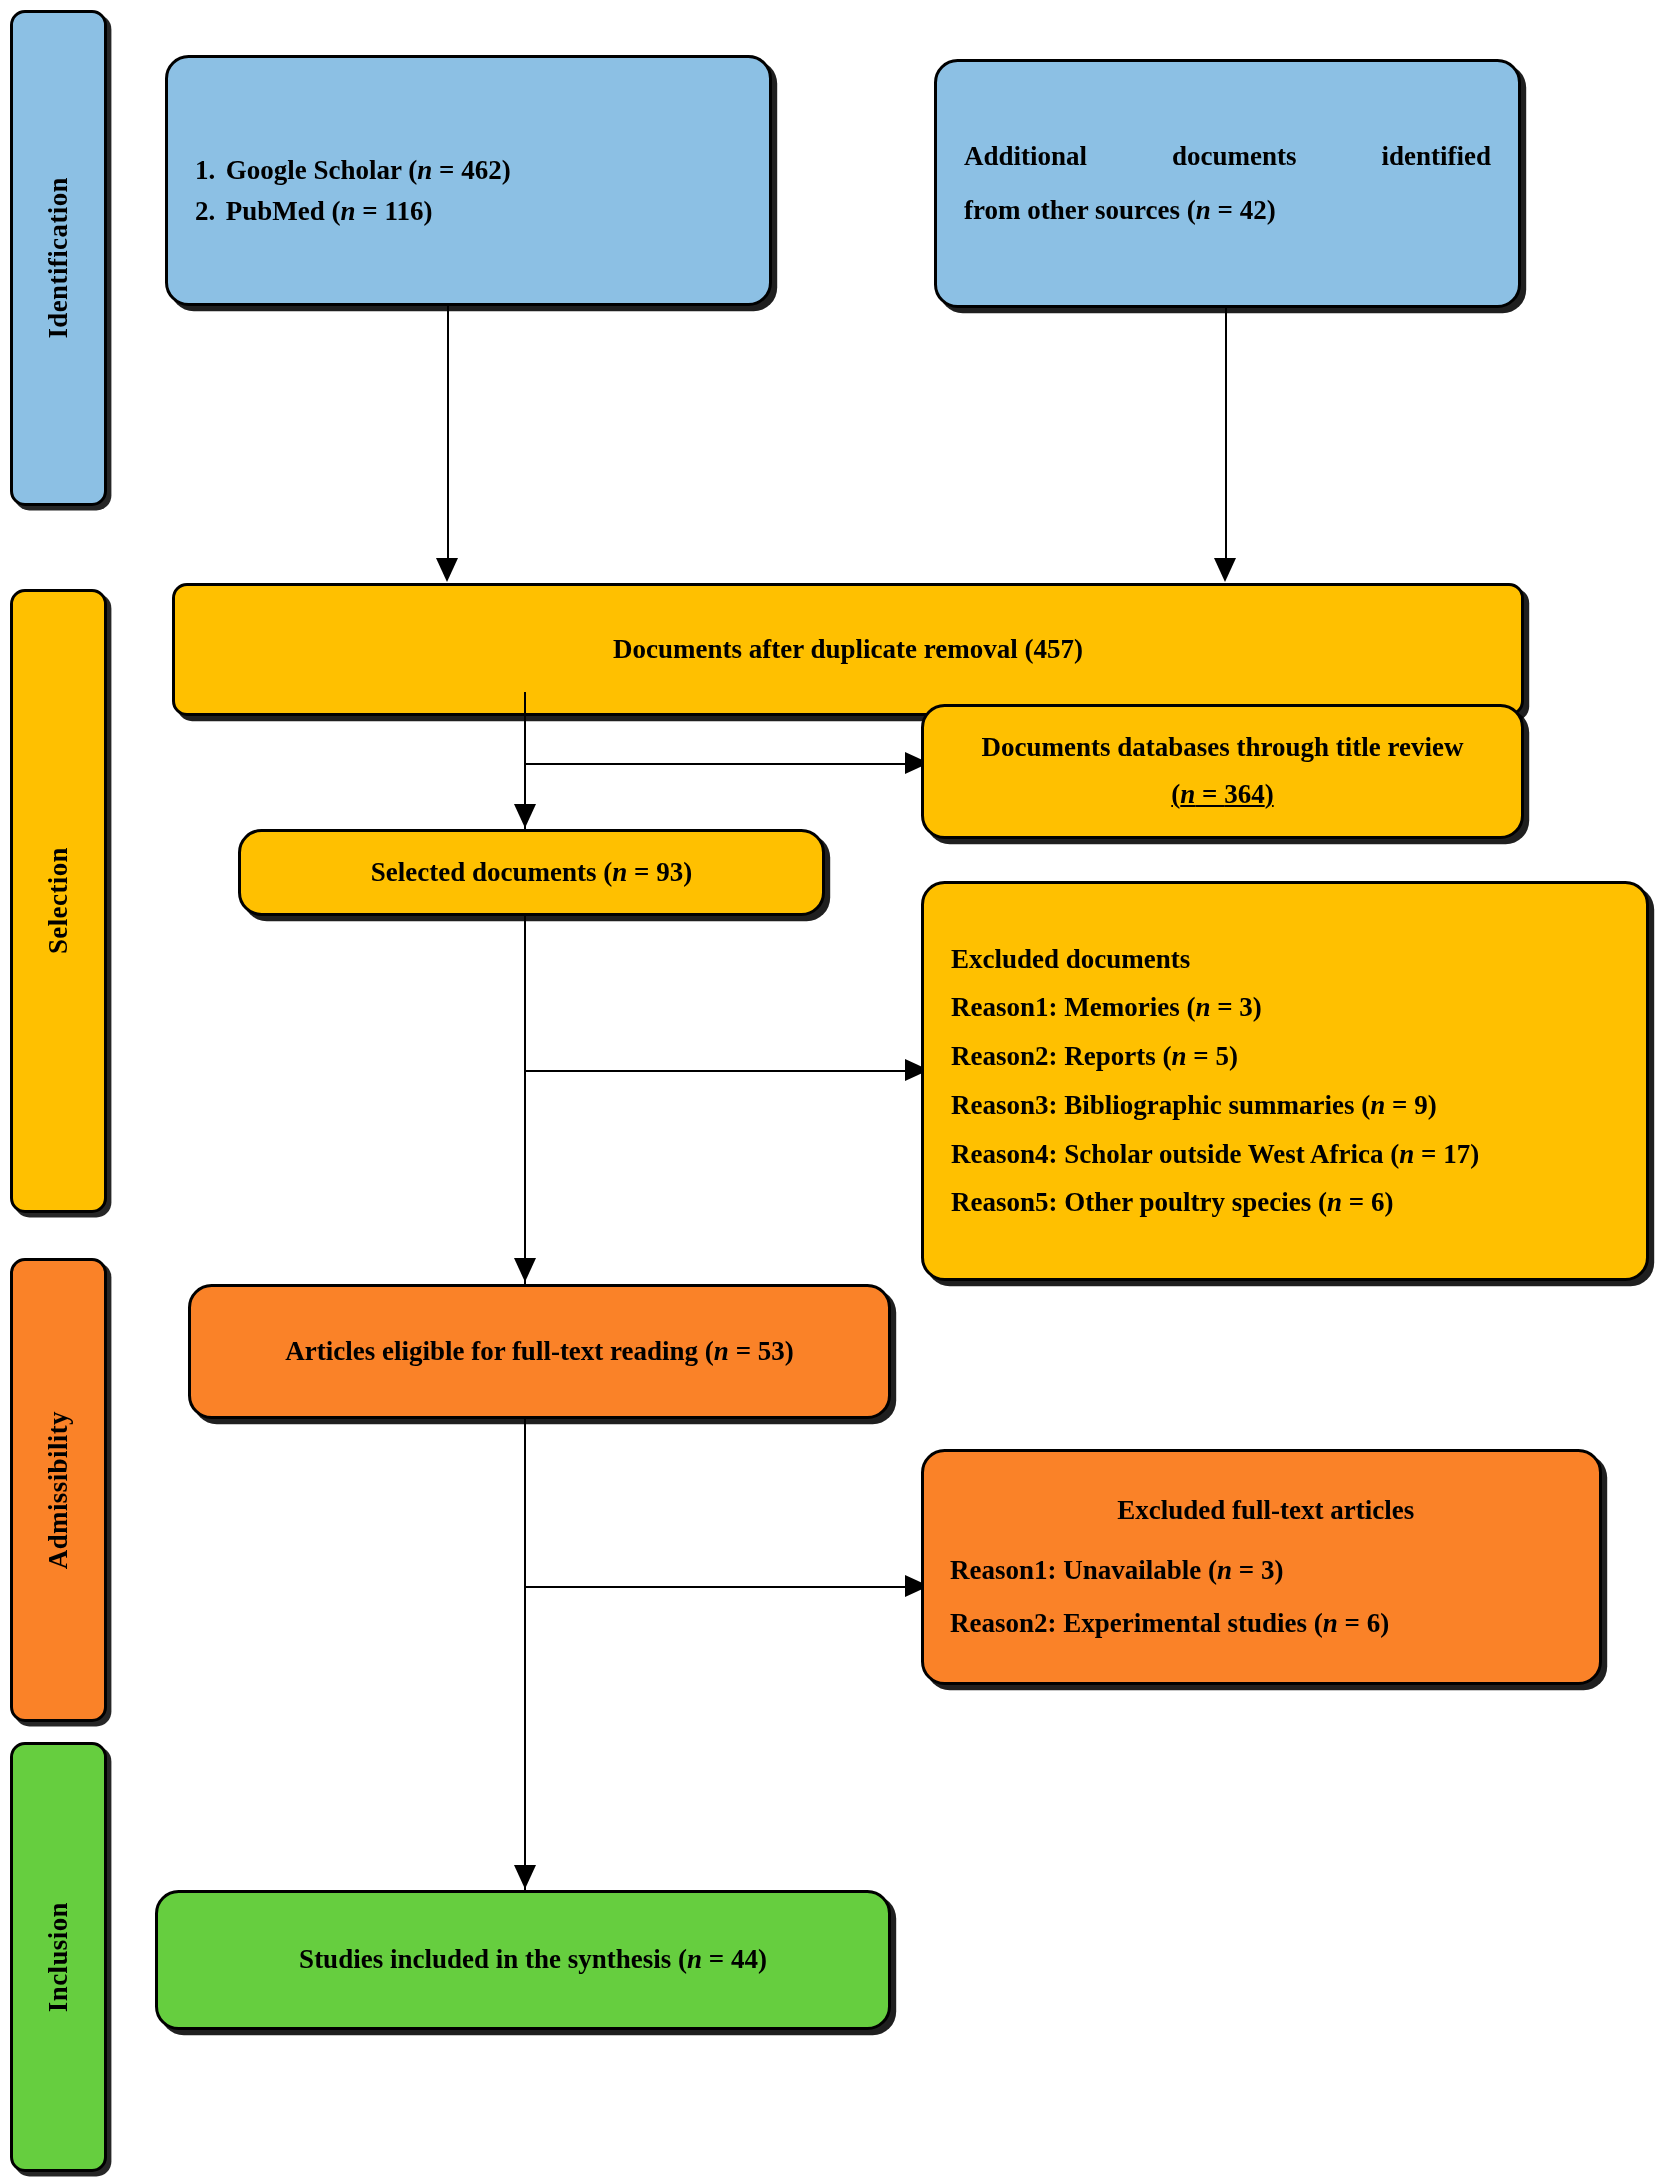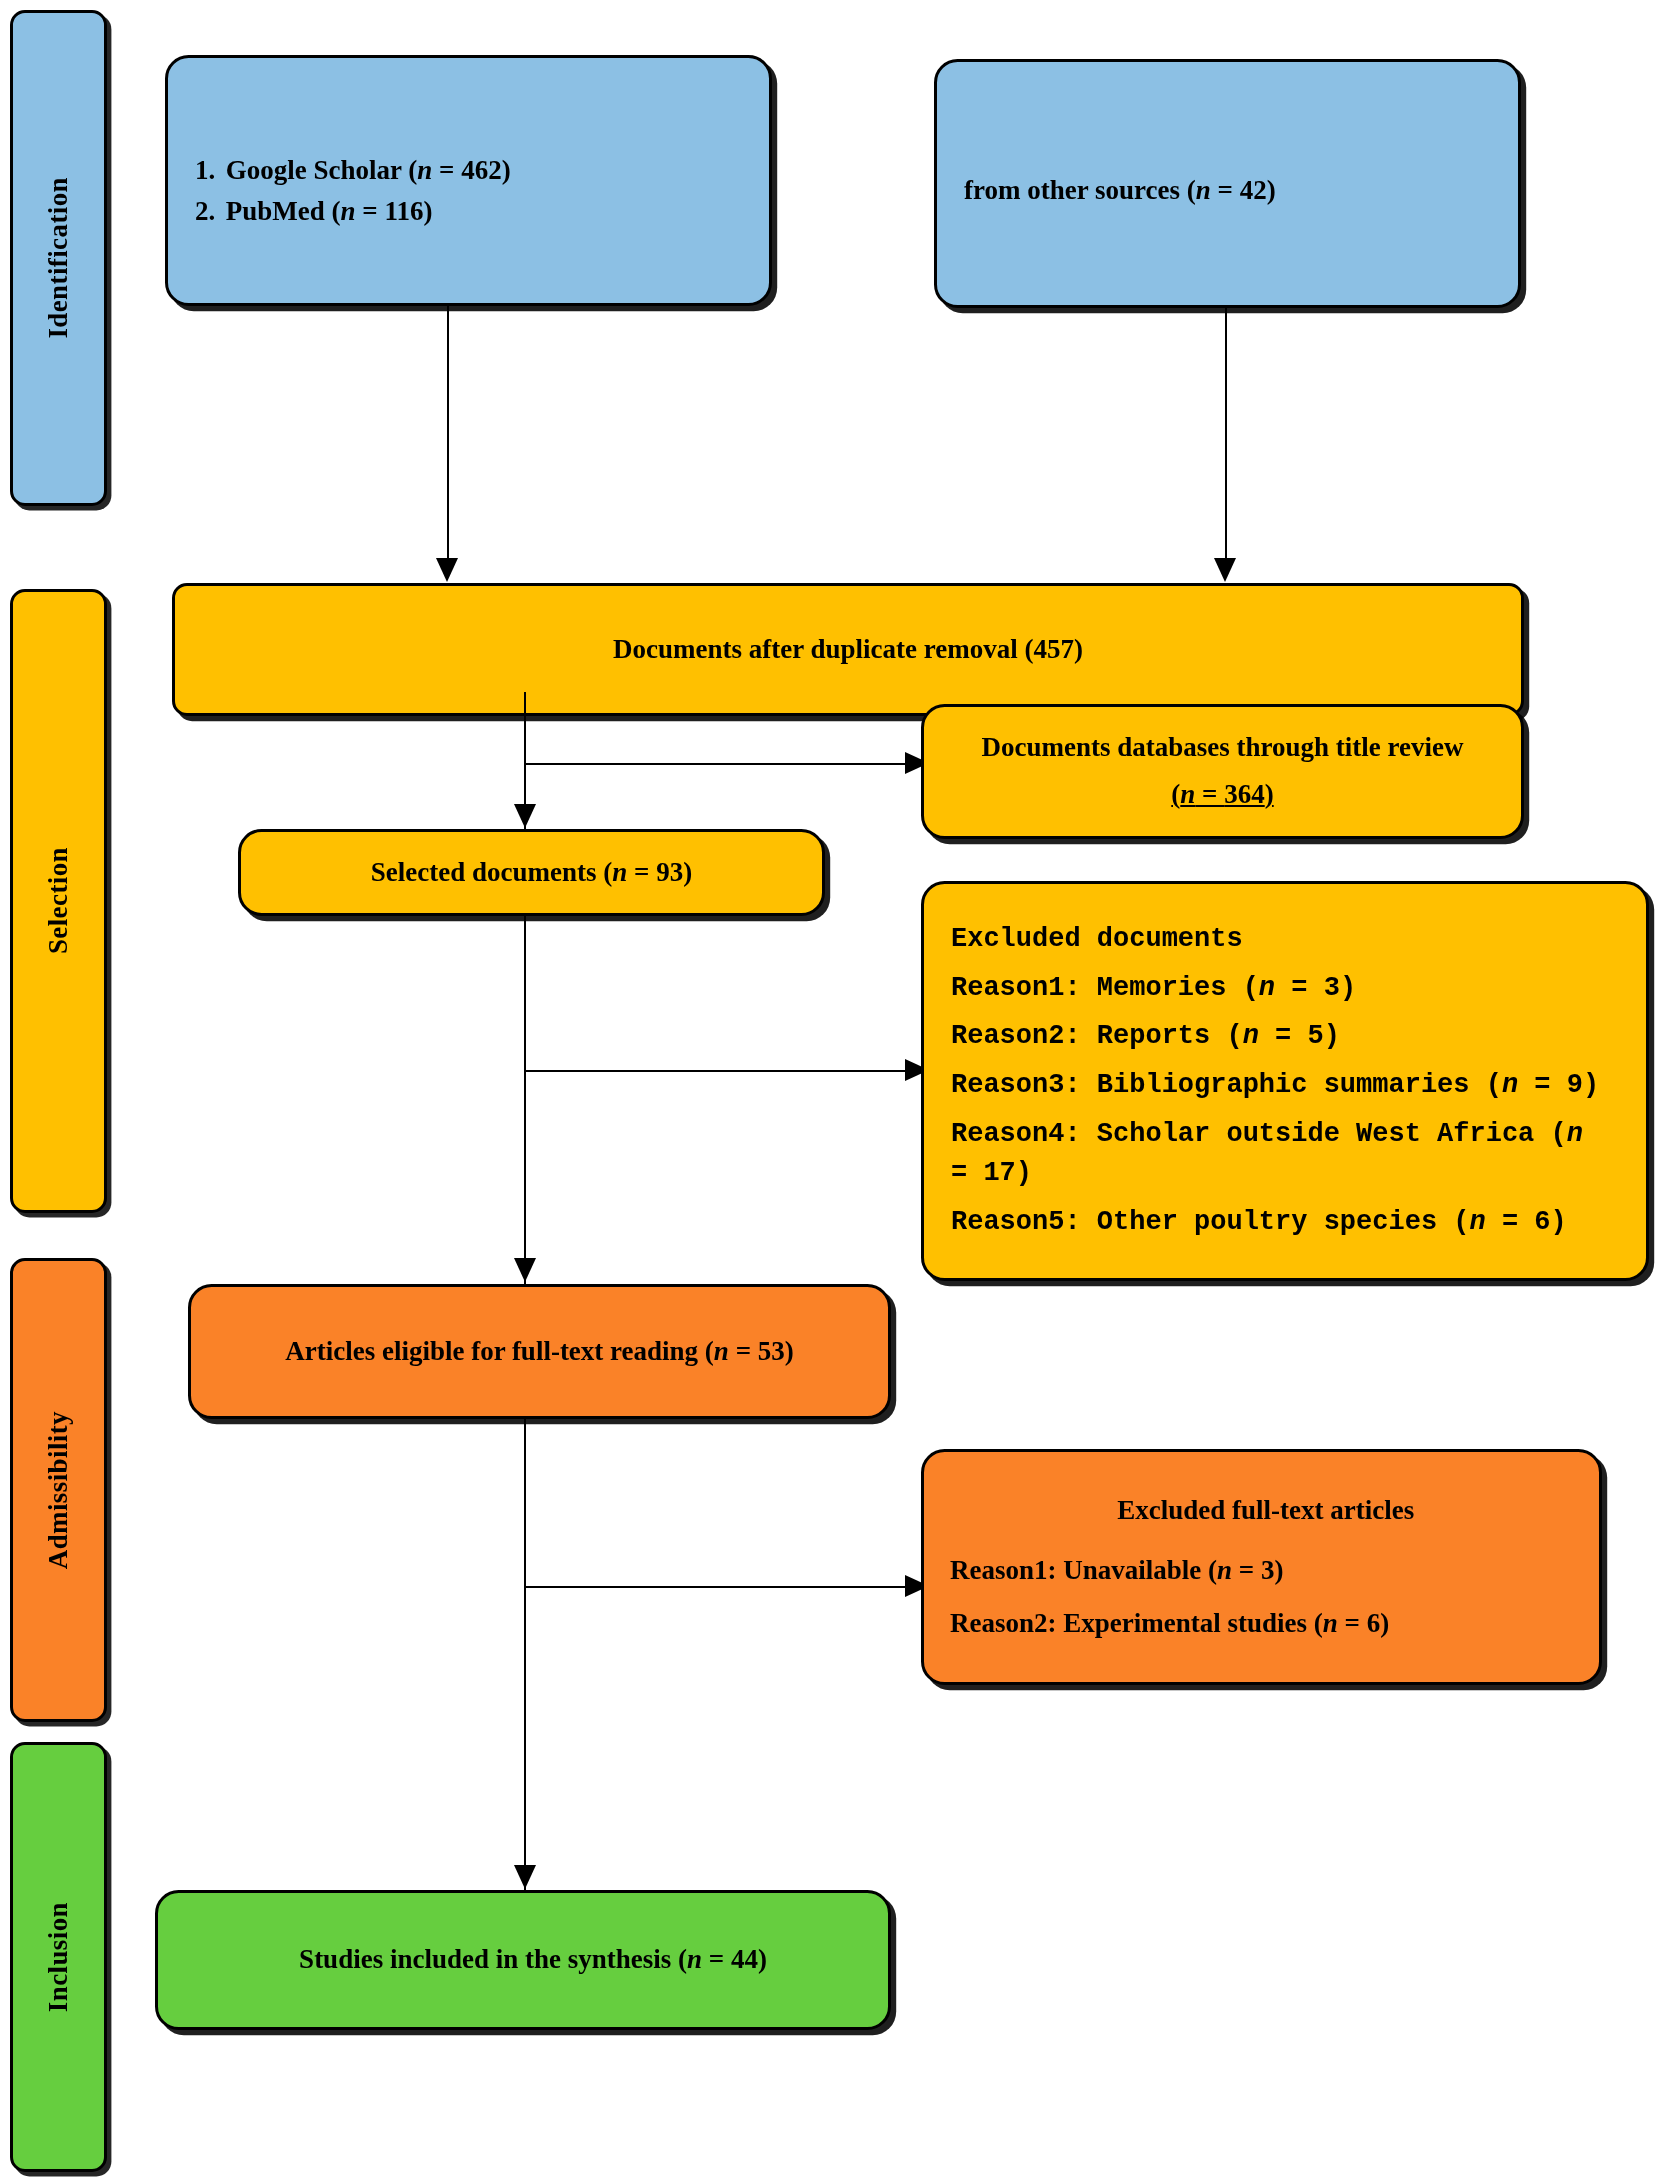--- a/index.html
+++ b/index.html
@@ -136,20 +136,21 @@
         <span class="num">2.</span>
         <span>
           <span>PubMed</span>
           (<span class="ital">n</span> = <span>116</span>)
         </span>
       </li>
     </ul>
   </div>
 
   <div class="flow-box pad-lr" style="left:934px; top:59px; width:587px; height:249px; background:#8CC0E4;">
+    <div class="line" style="text-align:justify; text-align-last:justify;">Additional documents identified</div>
     <div class="line" style="margin-top:15px;">
       from other sources (<span class="ital">n</span> = <span>42</span>)
     </div>
   </div>
 
   <div class="vline" style="left:447px; top:306px; height:258px;"></div>
   <div class="arrow-down" style="left:436px; top:558px;"></div>
 
   <div class="vline" style="left:1225px; top:308px; height:255px;"></div>
   <div class="arrow-down" style="left:1214px; top:558px;"></div>
@@ -174,21 +175,21 @@
     <div class="line">
       Selected documents (<span class="ital">n</span> = <span>93</span>)
     </div>
   </div>
 
   <div class="vline" style="left:524px; top:916px; height:368px;"></div>
   <div class="arrow-down" style="left:514px; top:1258px;"></div>
   <div class="hline" style="left:524px; top:1070px; width:392px;"></div>
   <div class="arrow-right" style="left:905px; top:1059px;"></div>
 
-  <div class="flow-box left" style="left:921px; top:881px; width:728px; height:400px; background:#FFC000; padding-left:27px; padding-right:35px;font-family:Liberation Mono, monospace;">
+  <div class="flow-box left" style="left:921px; top:881px; width:728px; height:400px; background:#FFC000; padding-left:27px; padding-right:35px;">
     <div class="line">Excluded documents</div>
     <div class="line" style="margin-top:9.6px;">
       <span>Reason1: Memories</span>
       (<span class="ital">n</span> = <span>3</span>)
     </div>
     <div class="line" style="margin-top:9.6px;">
       <span>Reason2: Reports</span>
       (<span class="ital">n</span> = <span>5</span>)
     </div>
     <div class="line" style="margin-top:9.6px;">

